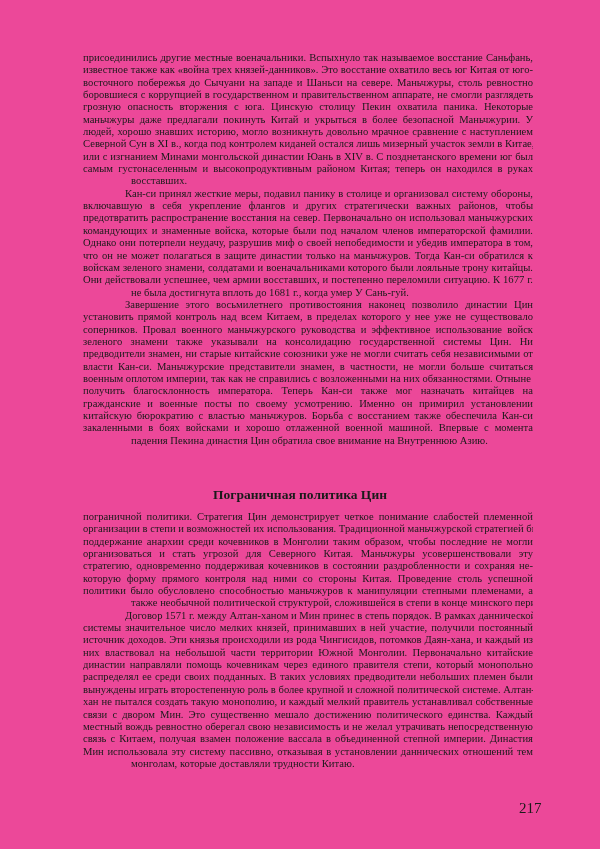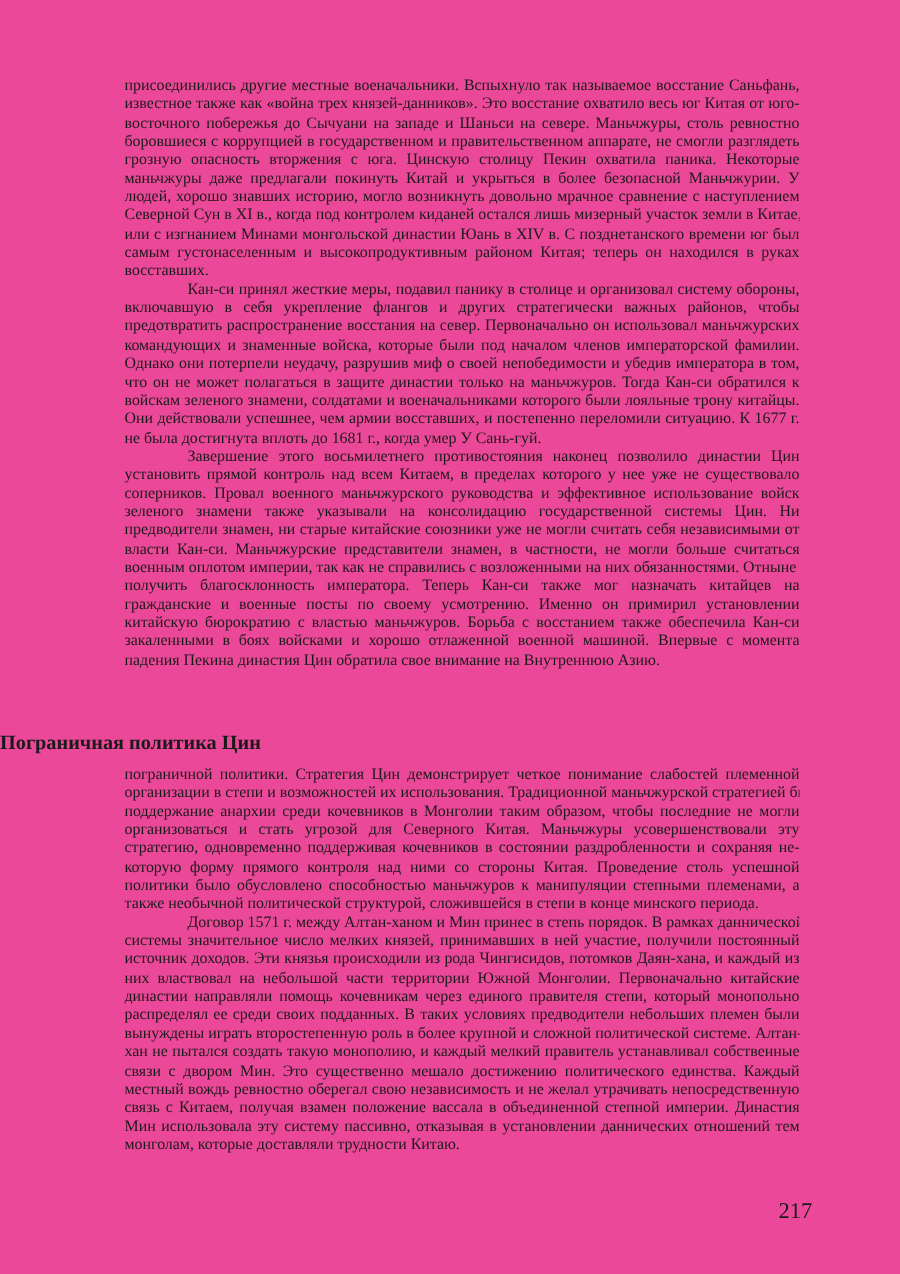--- a/index.html
+++ b/index.html
@@ -2,23 +2,23 @@
 <html><head>
 <meta charset="utf-8">
 <style>
   html, body { margin:0; padding:0; background:#ffffff; }
   body { width:600px; height:849px; position:relative; overflow:hidden;
          font-family:"Liberation Serif", "DejaVu Serif", serif; color:#1a1a1a; }
   .page { position:absolute; left:0; top:0; width:600px; height:849px; background:#ec4899; }
   .block { position:absolute; left:83px; width:450px; }
   .ln { display:block; height:12.35px; line-height:12.35px; font-size:10.6px;
         white-space:nowrap; text-align:justify; text-align-last:justify; overflow:hidden; }
-  .ln.last { text-align-last:left; }
+  .ln.last { text-align-last:left;margin-left:48px; }
   .ln.indent { padding-left:42px; box-sizing:border-box; }
-  .heading { position:absolute; left:0; width:600px; top:487px; 
+  .heading { position:absolute; left:0; width:600px; top:487px; text-align:center;
              font-weight:bold; font-size:13.5px; line-height:16px; color:#1a1a1a; }
   .pagenum { position:absolute; left:519px; top:800px; font-size:15px; color:#1a1a1a; }
 </style>
 </head>
 <body>
 
 <div class="page">
   <div class="block" id="part1" style="top:52px;">
       <div>
         <span class="ln">присоединились другие местные военачальники. Вспыхнуло так называемое восстание Саньфань,</span>

